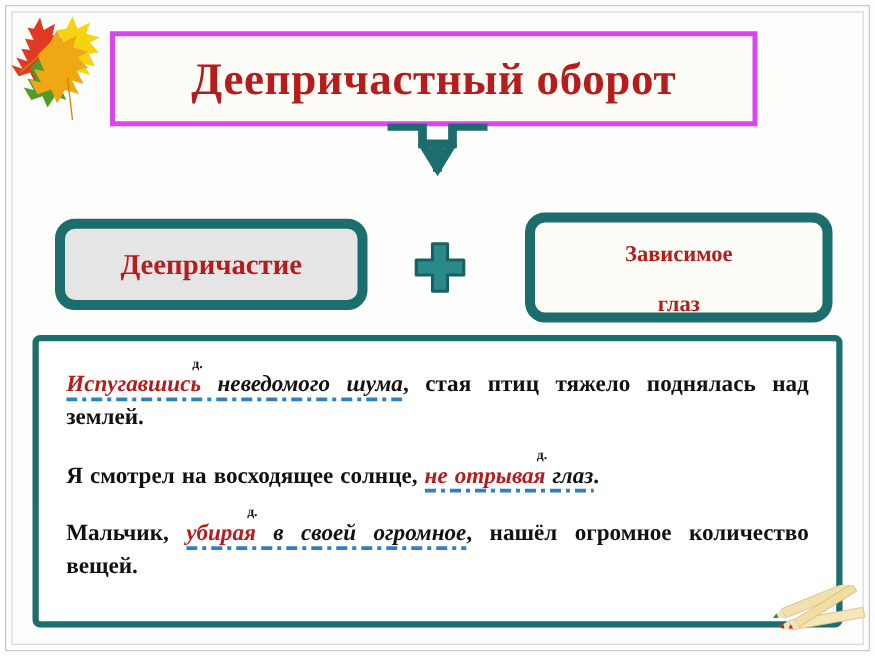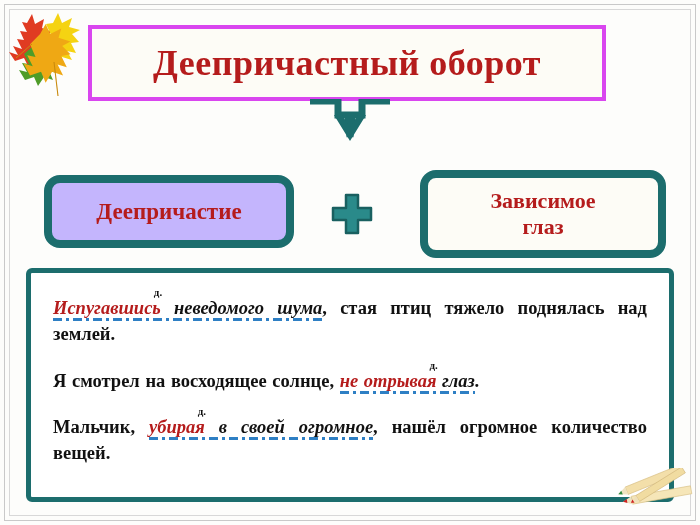--- a/index.html
+++ b/index.html
@@ -71,21 +71,21 @@
 
   
   .box-left {
     position: absolute;
     left: 44px;
     top: 175px;
     width: 250px;
     height: 73px;
     border: 8px solid #1c6d6d;
     border-radius: 16px;
-    background: #c4b5fd;
+    background: #e5e5e5;
     box-sizing: border-box;
     display: flex;
     align-items: center;
     justify-content: center;
   }
   .box-right {
     position: absolute;
     left: 420px;
     top: 170px;
     width: 246px;
@@ -99,21 +99,21 @@
     align-items: center;
     justify-content: center;
     line-height: 1.18;
   }
   .box-label {
     font-size: 23px;
     font-weight: bold;
     color: #b51c1c;
     white-space: nowrap;
   }
-  .box-right .box-label { font-size: 22px; }
+  .box-right .box-label { font-size: 18px; margin-top: 19px; }
 
   
   .plus-sign {
     position: absolute;
     left: 331px;
     top: 193px;
     width: 42px;
     height: 42px;
   }
 

